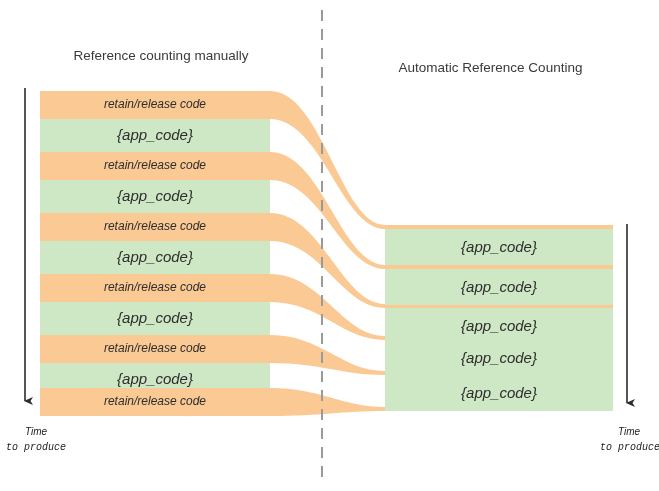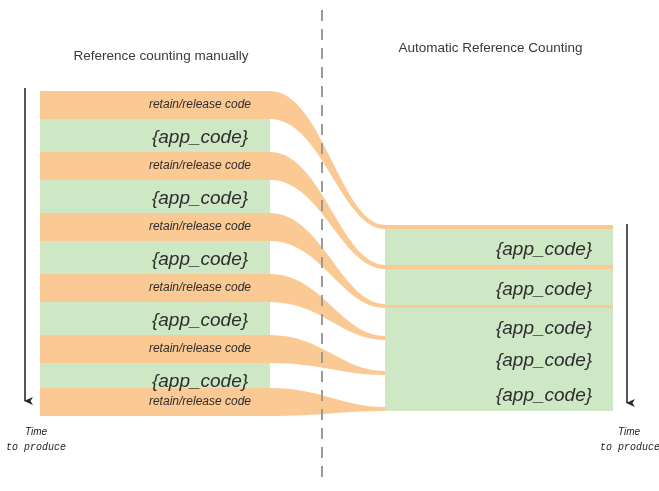--- a/index.html
+++ b/index.html
@@ -14,45 +14,44 @@
   svg.layer{position:absolute;left:0;top:0;width:659px;height:491px;}
 
   .heading{
     position:absolute;
     font-size:13.5px;
     color:#3a3a3a;
     white-space:nowrap;
     text-align:center;
   }
   #heading-left{left:0;top:48px;width:322px;}
-  #heading-right{left:322px;top:40px;width:337px;}
+  #heading-right{left:322px;top:60px;width:337px;}
 
   .axis-label{
     position:absolute;
     font-size:10px;
     font-style:italic;
     color:#1a1a1a;
     line-height:16px;
     white-space:nowrap;
   }
   #axis-label-left{left:0px;top:424px;width:72px;text-align:center;}
   #axis-label-right{left:600px;top:424px;width:58px;text-align:center;}
   .axis-label .l2{display:block;font-family:Liberation Mono, monospace;}
 
   .block-text{
     position:absolute;
     font-style:italic;
     color:#2d2d2d;
     white-space:nowrap;
     text-align:center;
     pointer-events:none;
-    padding-left:45px;
   }
   .retain-text{font-size:12px;}
-  .app-text{font-size:19px;}
+  .app-text{font-size:15px;}
 </style>
 </head>
 <body>
 
 <div id="stage">
 
   <svg class="layer" id="flow-layer" viewBox="0 0 659 491" preserveAspectRatio="none">
       <path d="M 270 91
              C 321.75 91, 341.3 225, 385 225
              L 385 229

